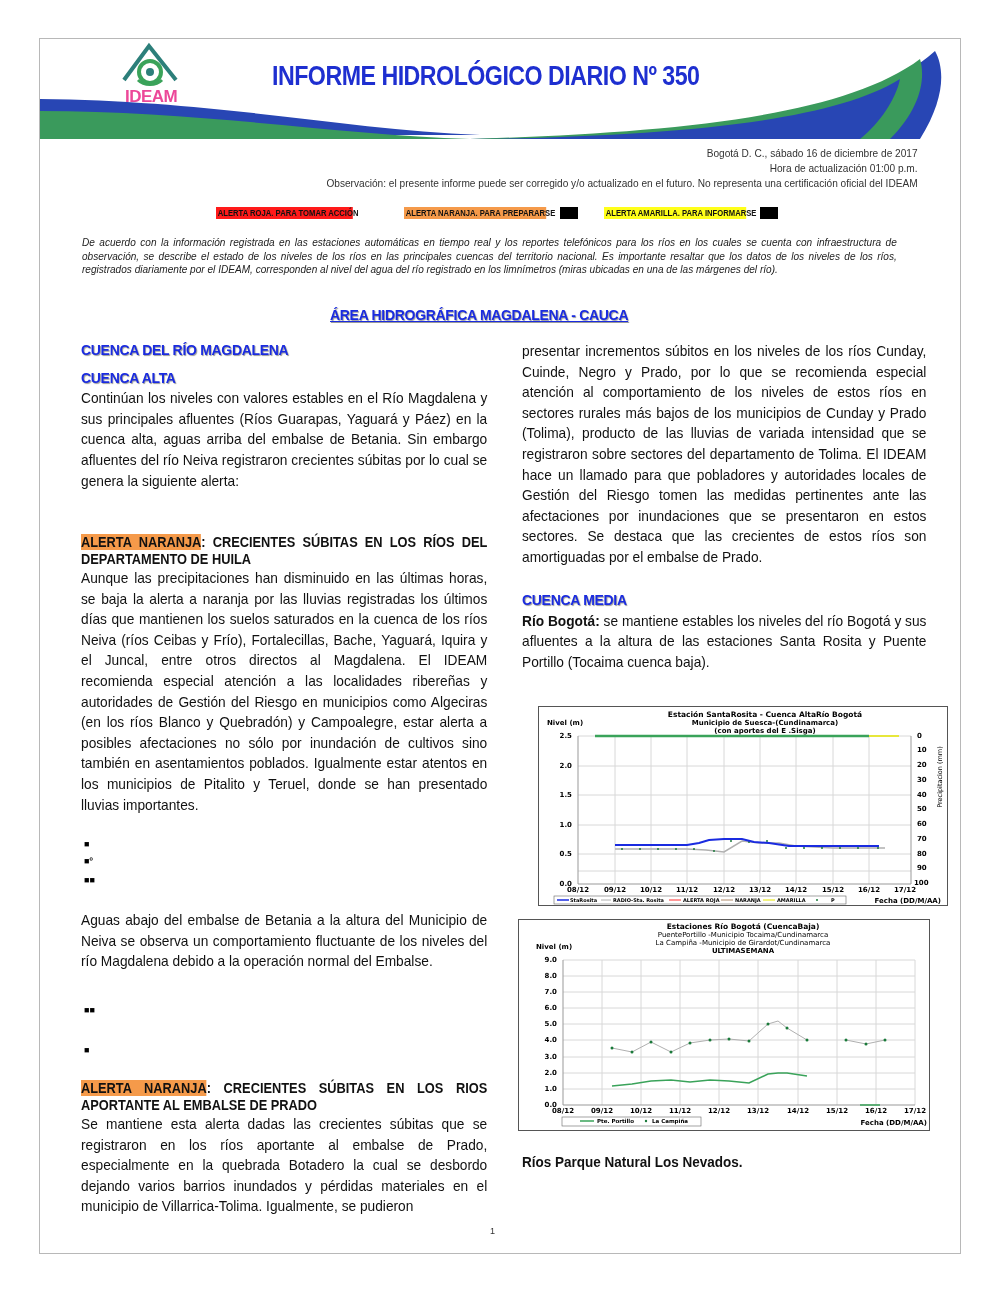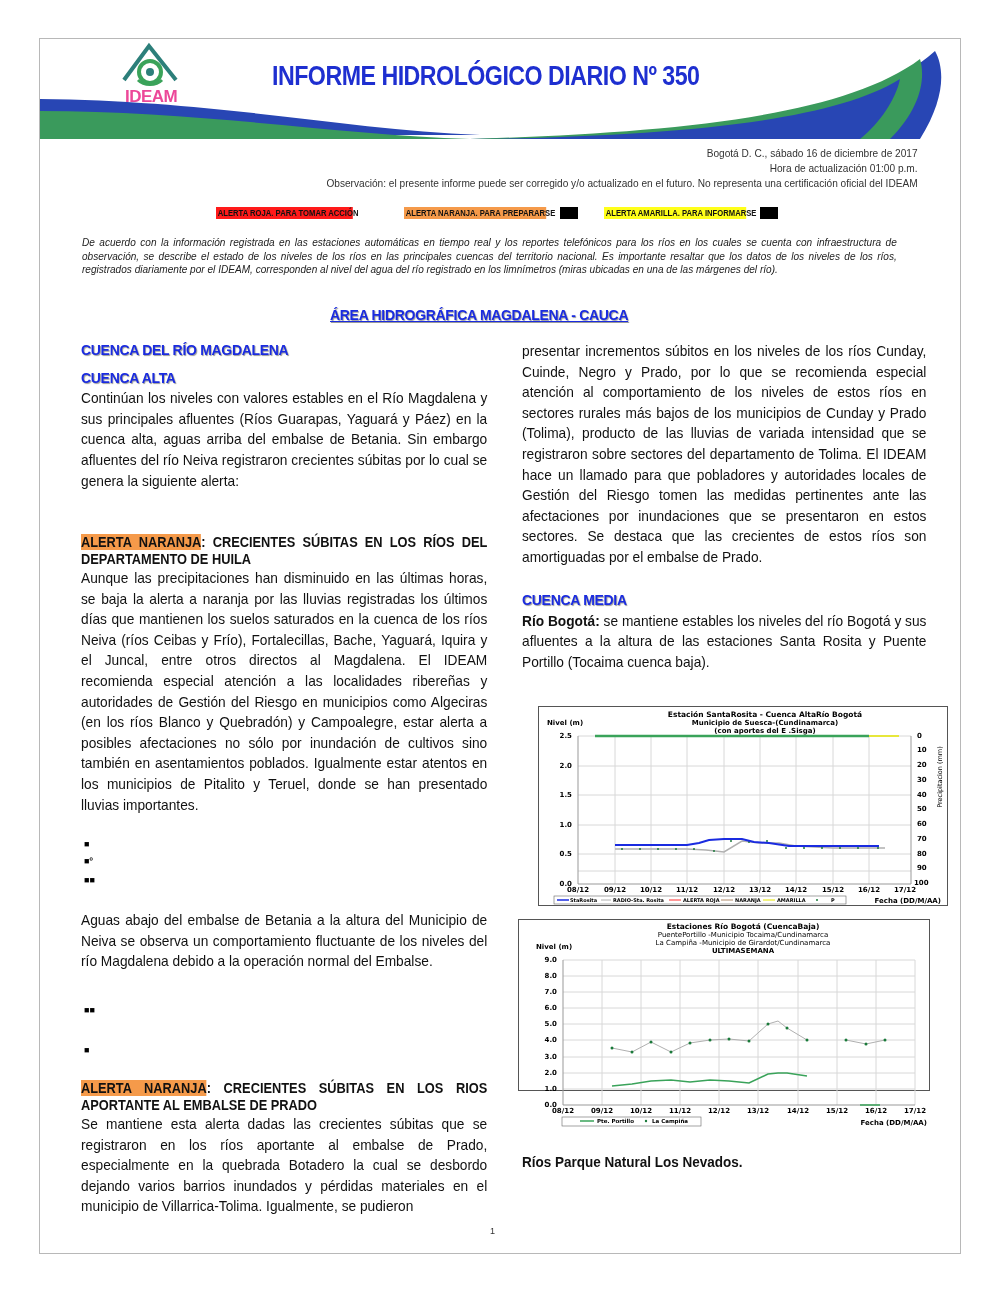--- a/index.html
+++ b/index.html
@@ -206,21 +206,21 @@
         <text x="196" y="195">NARANJA</text>
       <line x1="224" y1="193" x2="236" y2="193" stroke="#e6e600" stroke-width="1"></line>
         <text x="238" y="195">AMARILLA</text>
       <circle cx="278" cy="193" r="1" fill="#1a7a3a"></circle>
         <text x="292" y="195">P</text>
     </g>
     <text x="402" y="196" font-size="7" font-weight="bold" text-anchor="end">Fecha (DD/M/AA)</text>
   </svg>
 </div>
 
-<div class="chart" style="left:518px;top:919px;width:412px;height:172px;">
+<div class="chart" style="left:518px;top:919px;width:412px;height:212px;">
   <svg width="410" height="210" viewBox="0 0 410 210" font-family="DejaVu Sans, sans-serif">
     <text x="224" y="9" font-size="7.5" font-weight="bold" text-anchor="middle">Estaciones Río Bogotá (CuencaBaja)</text>
     <text x="224" y="17" font-size="7" text-anchor="middle">PuentePortillo -Municipio Tocaima/Cundinamarca</text>
     <text x="224" y="25" font-size="7" text-anchor="middle">La Campiña -Municipio de Girardot/Cundinamarca</text>
     <text x="224" y="33" font-size="7" font-weight="bold" text-anchor="middle">ULTIMASEMANA</text>
     <text x="17" y="29" font-size="7" font-weight="bold">Nivel (m)</text>
     <g stroke="#d8d8d8" stroke-width="1">
       <line x1="44" y1="40" x2="396" y2="40"></line>
         <line x1="44" y1="56" x2="396" y2="56"></line>
         <line x1="44" y1="72" x2="396" y2="72"></line>

